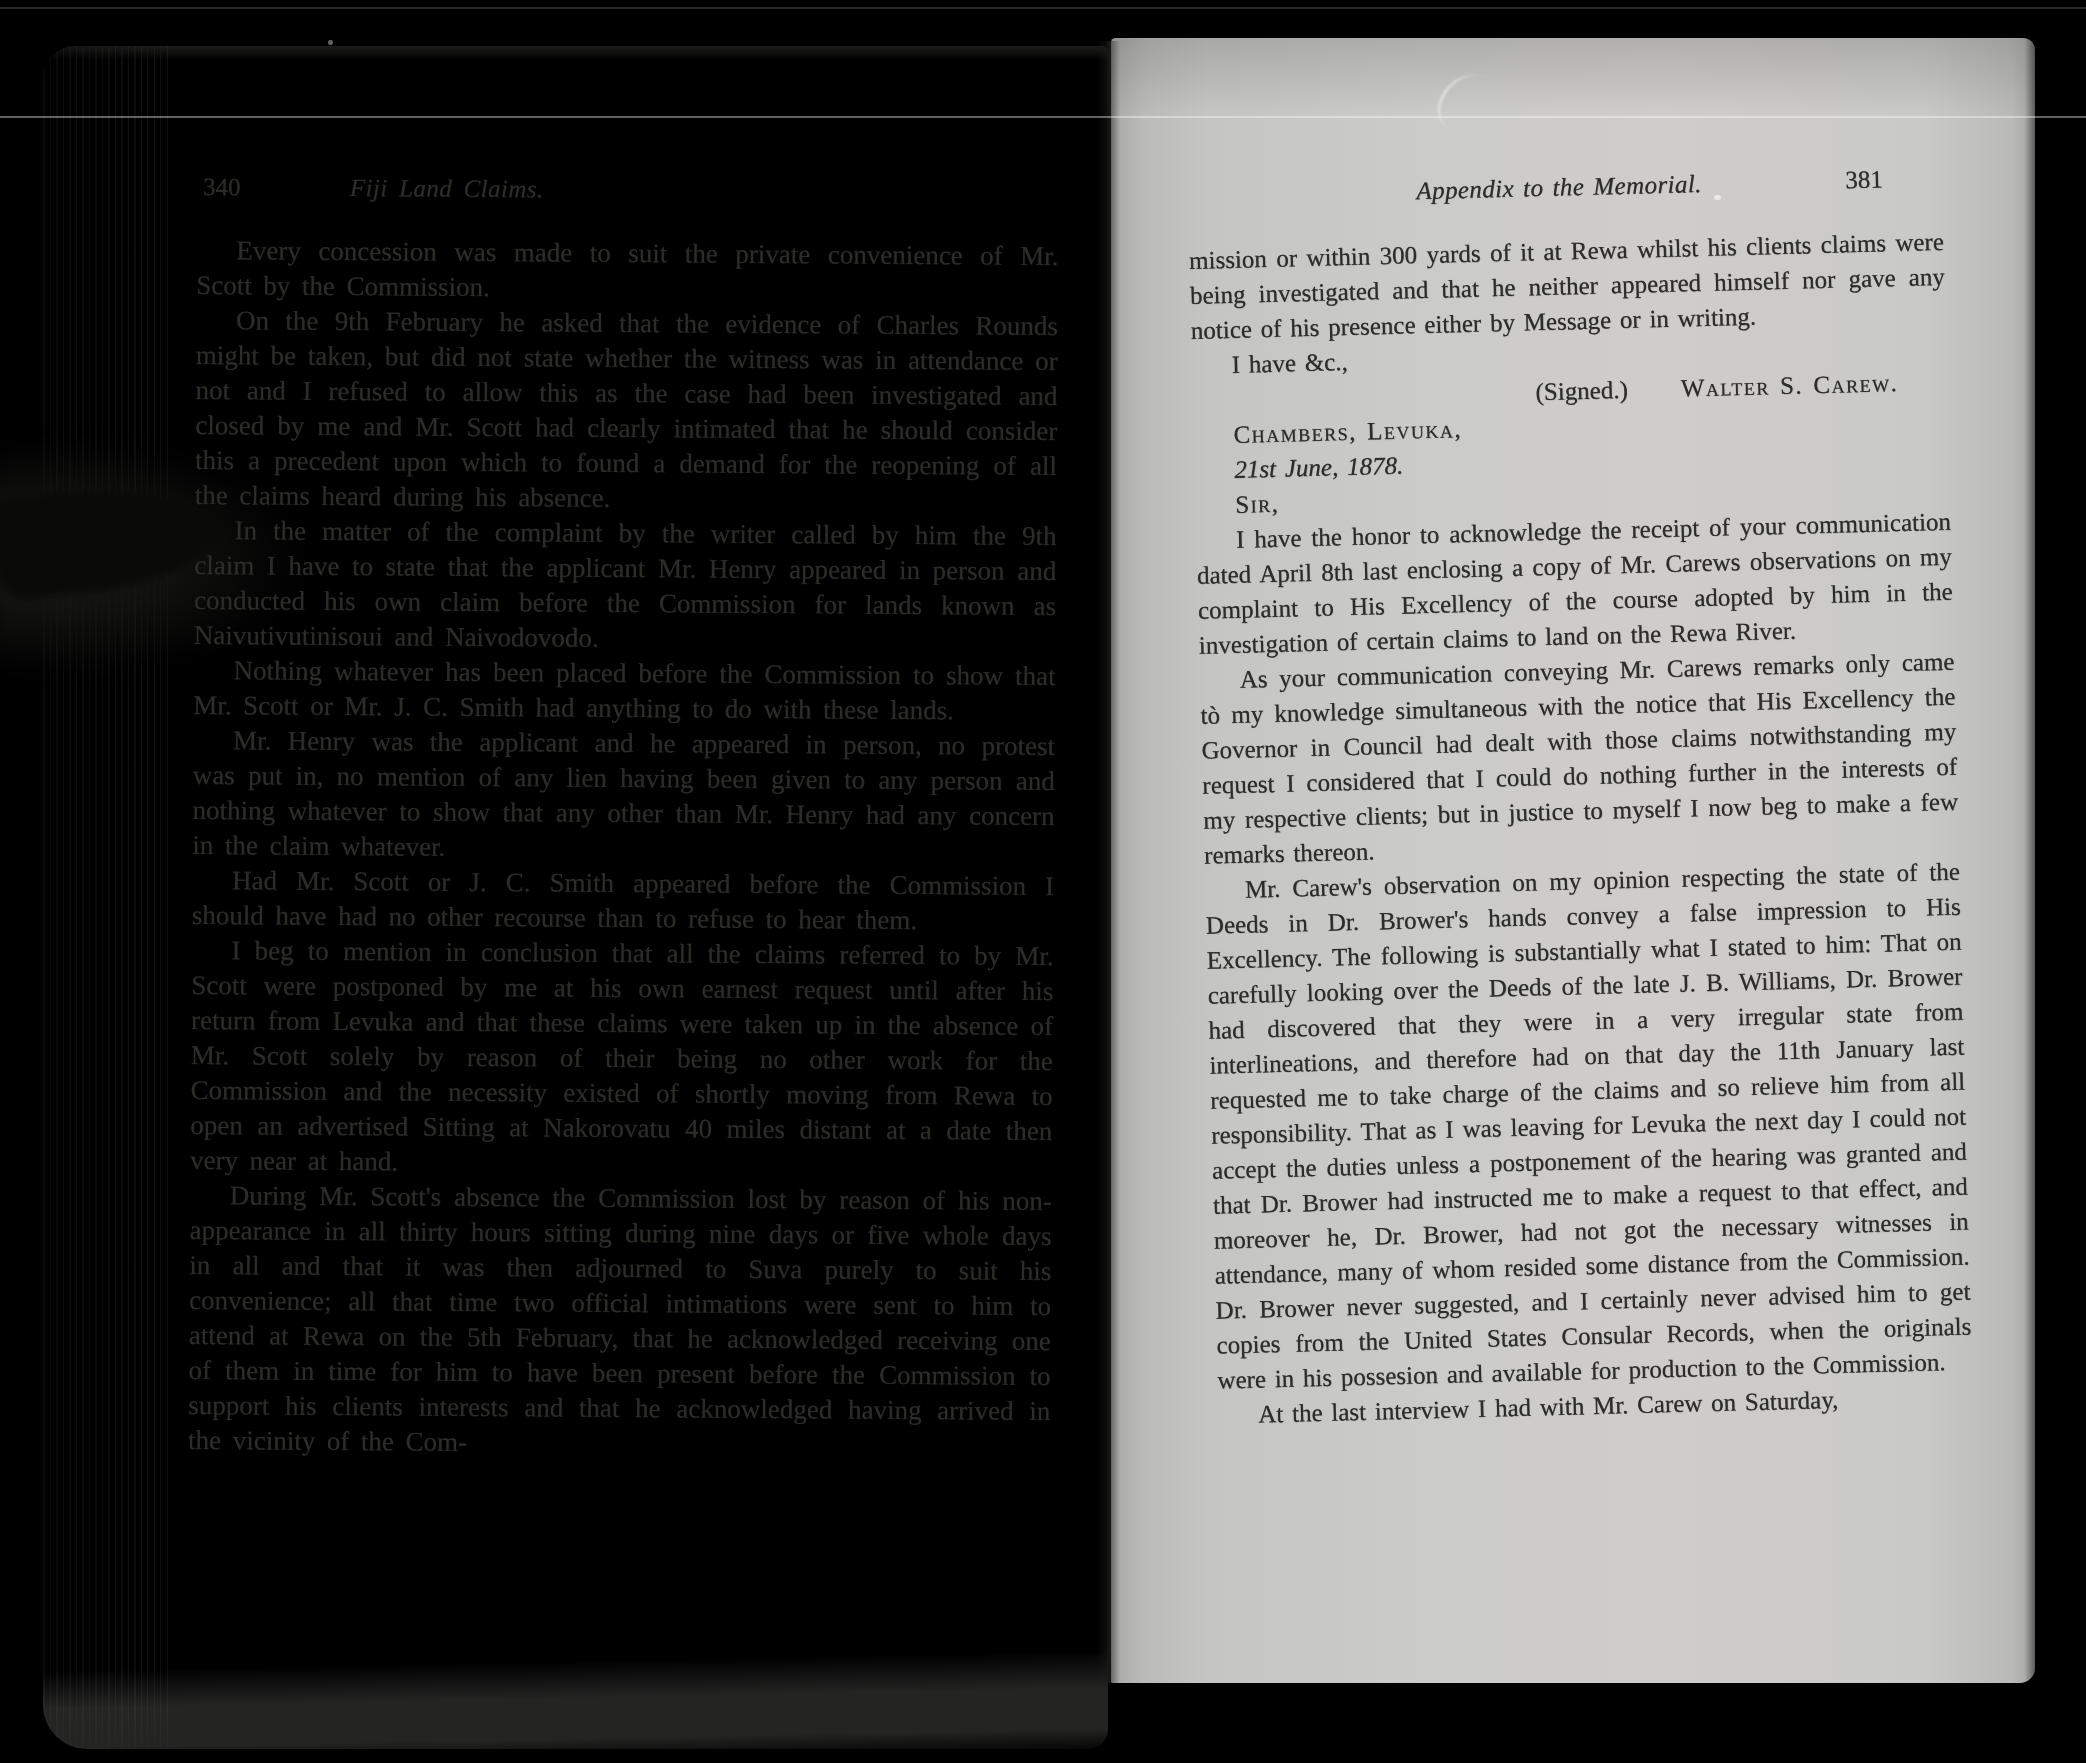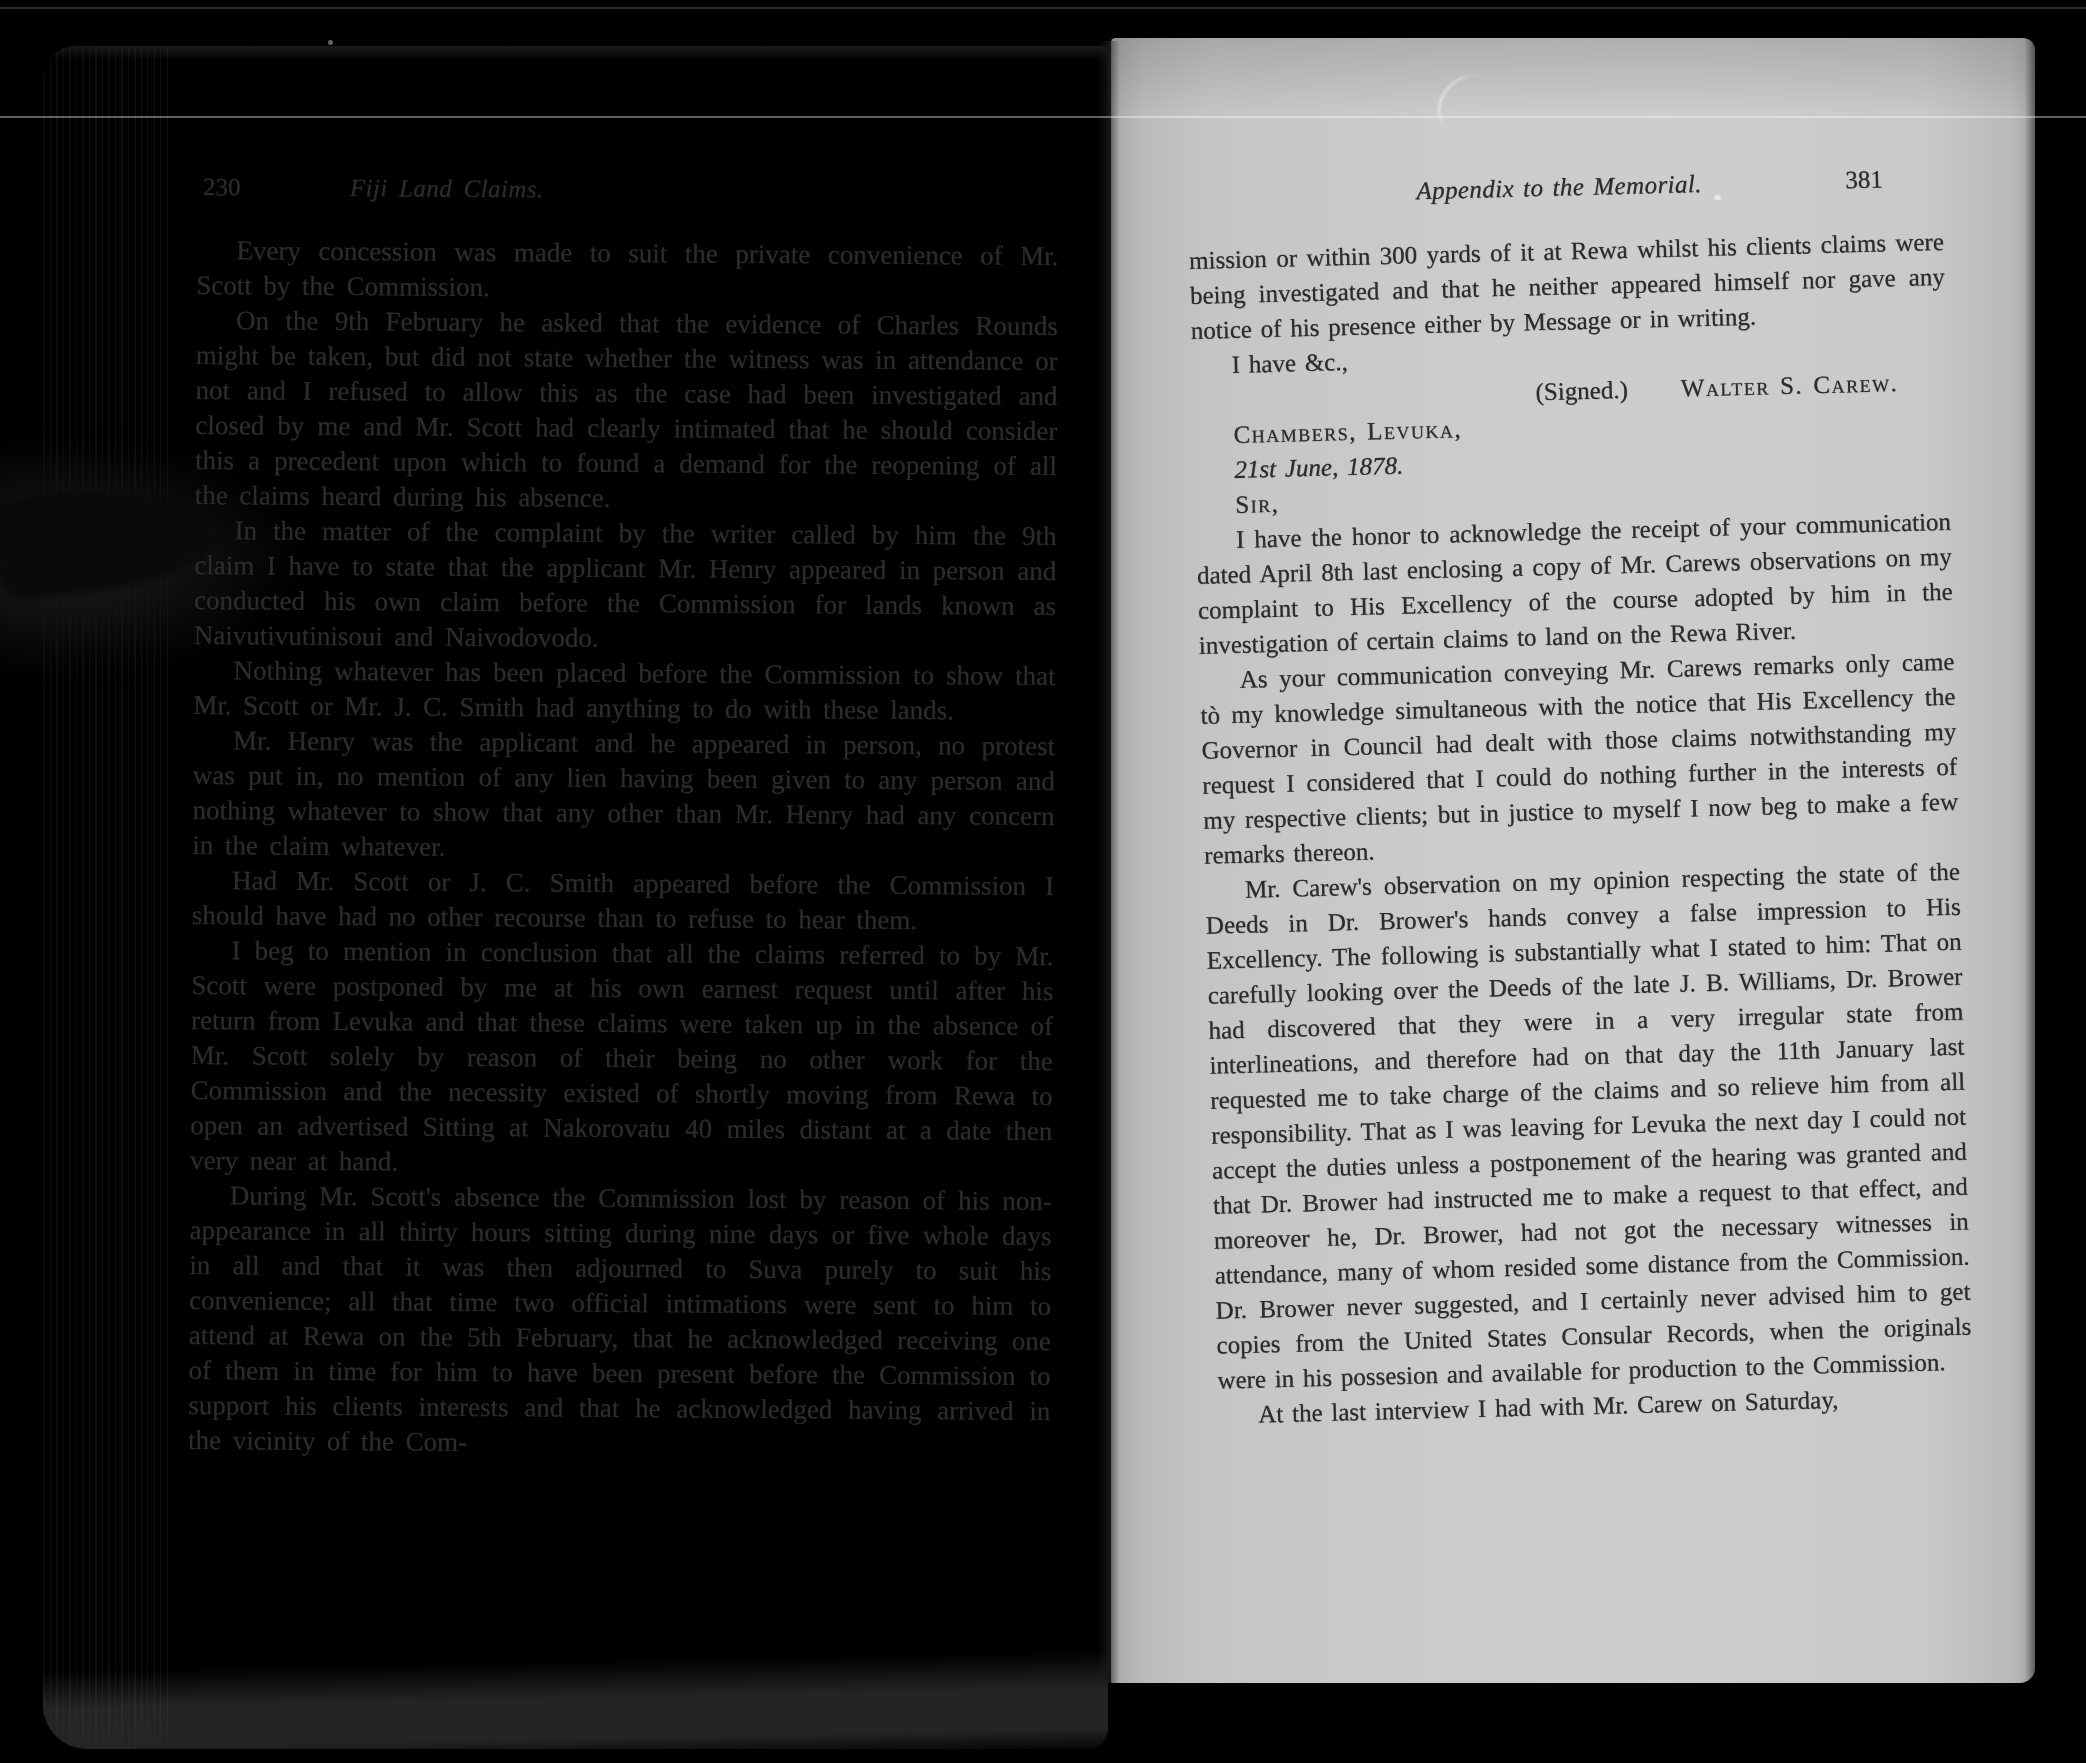--- a/index.html
+++ b/index.html
@@ -80,21 +80,21 @@
   <div class="blob"></div>
 
   <div class="scanline l1"></div>
   <div class="scanline l2"></div>
   <div class="scratch"></div>
   <div class="speck" style="left:1714px;top:195px;width:6.9px;height:5.3px;"></div>
   <div class="speck" style="left:328px;top:40px;width:4.6px;height:4.6px;opacity:.5;"></div>
 
   <div class="text-block left-text">
     <div class="page-header">
-      <span class="page-num ink">230</span>
+      <span class="page-num ink">340</span>
       <span class="running-title ink">Fiji Land Claims.</span>
     </div>
     <p>Every concession was made to suit the private convenience of Mr. Scott by the Commission.</p>
     <p>On the 9th February he asked that the evidence of Charles Rounds might be taken, but did not state whether the witness was in attendance or not and I refused to allow this as the case had been investigated and closed by me and Mr. Scott had clearly intimated that he should consider this a precedent upon which to found a demand for the reopening of all the claims heard during his absence.</p>
     <p>In the matter of the complaint by the writer called by him the 9th claim I have to state that the applicant Mr. Henry appeared in person and conducted his own claim before the Commission for lands known as Naivutivutinisoui and Naivodovodo.</p>
     <p>Nothing whatever has been placed before the Commission to show that Mr. Scott or Mr. J. C. Smith had anything to do with these lands.</p>
     <p>Mr. Henry was the applicant and he appeared in person, no protest was put in, no mention of any lien having been given to any person and nothing whatever to show that any other than Mr. Henry had any concern in the claim whatever.</p>
     <p>Had Mr. Scott or J. C. Smith appeared before the Commission I should have had no other recourse than to refuse to hear them.</p>
     <p>I beg to mention in conclusion that all the claims referred to by Mr. Scott were postponed by me at his own earnest request until after his return from Levuka and that these claims were taken up in the absence of Mr. Scott solely by reason of their being no other work for the Commission and the necessity existed of shortly moving from Rewa to open an advertised Sitting at Nakorovatu 40 miles distant at a date then very near at hand.</p>
     <p>During Mr. Scott's absence the Commission lost by reason of his non-appearance in all thirty hours sitting during nine days or five whole days in all and that it was then adjourned to Suva purely to suit his convenience; all that time two official intimations were sent to him to attend at Rewa on the 5th February, that he acknowledged receiving one of them in time for him to have been present before the Commission to support his clients interests and that he acknowledged having arrived in the vicinity of the Com-</p>

